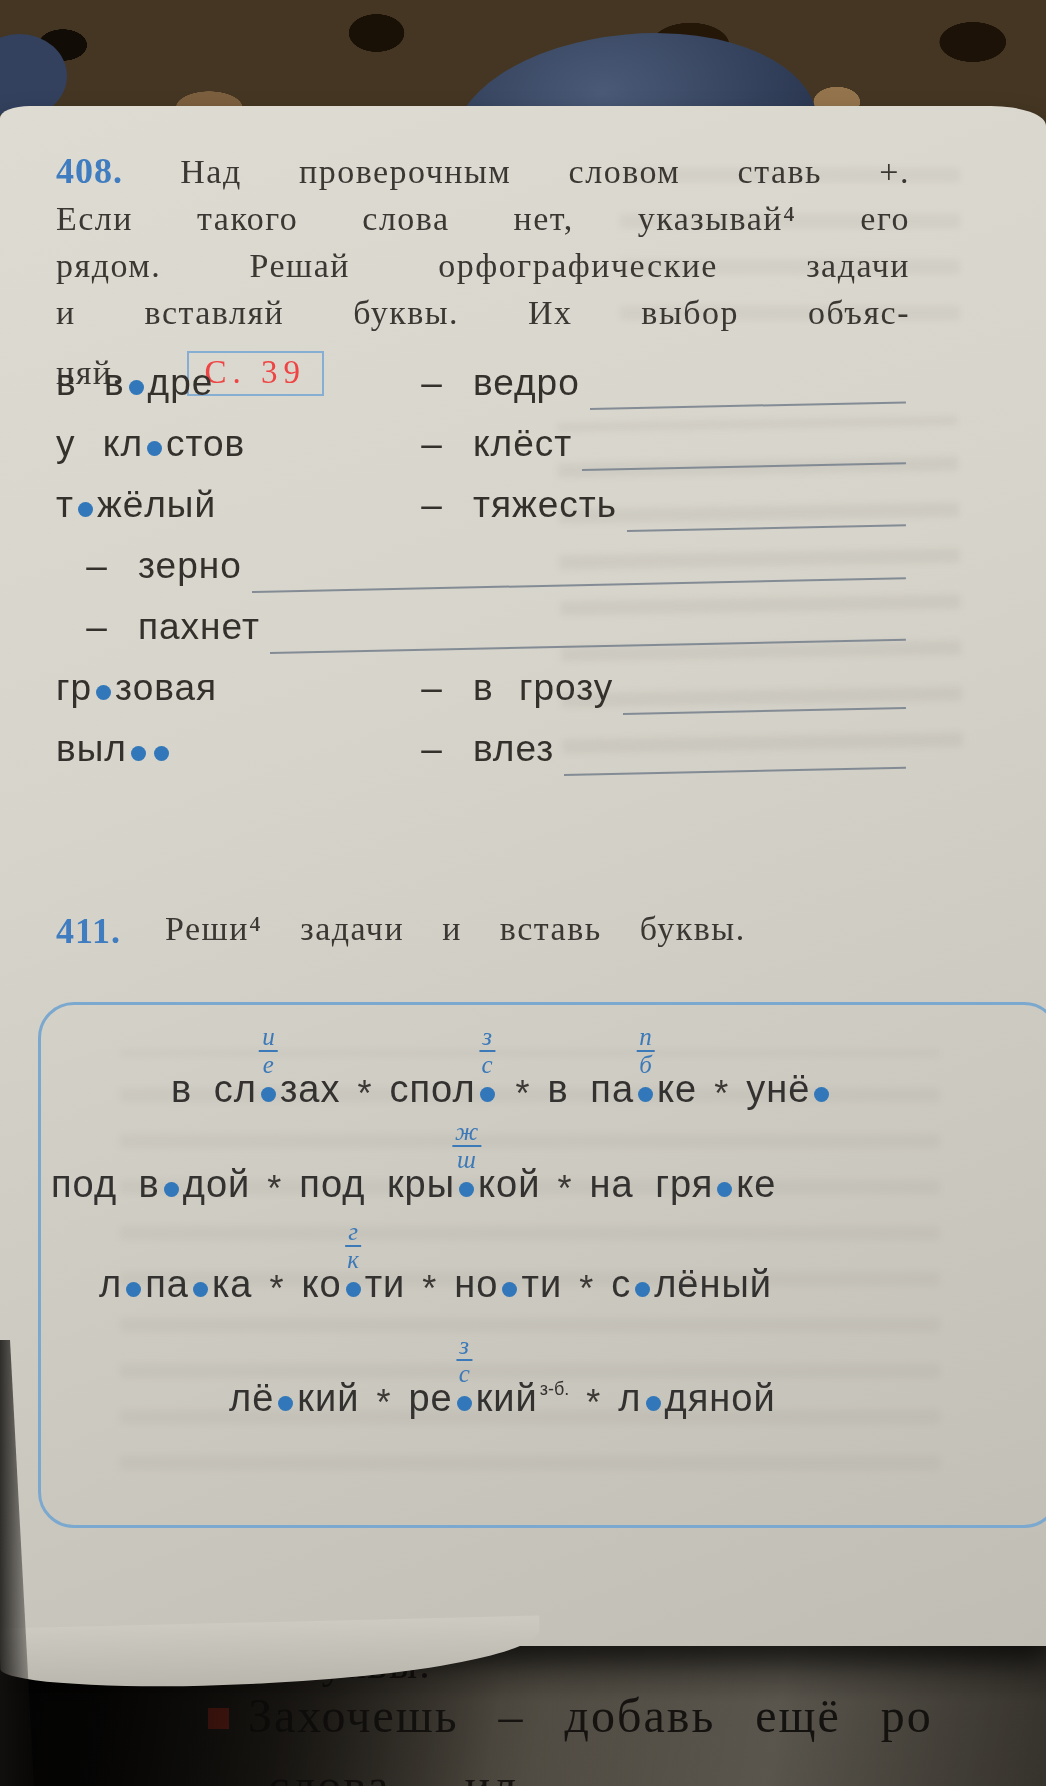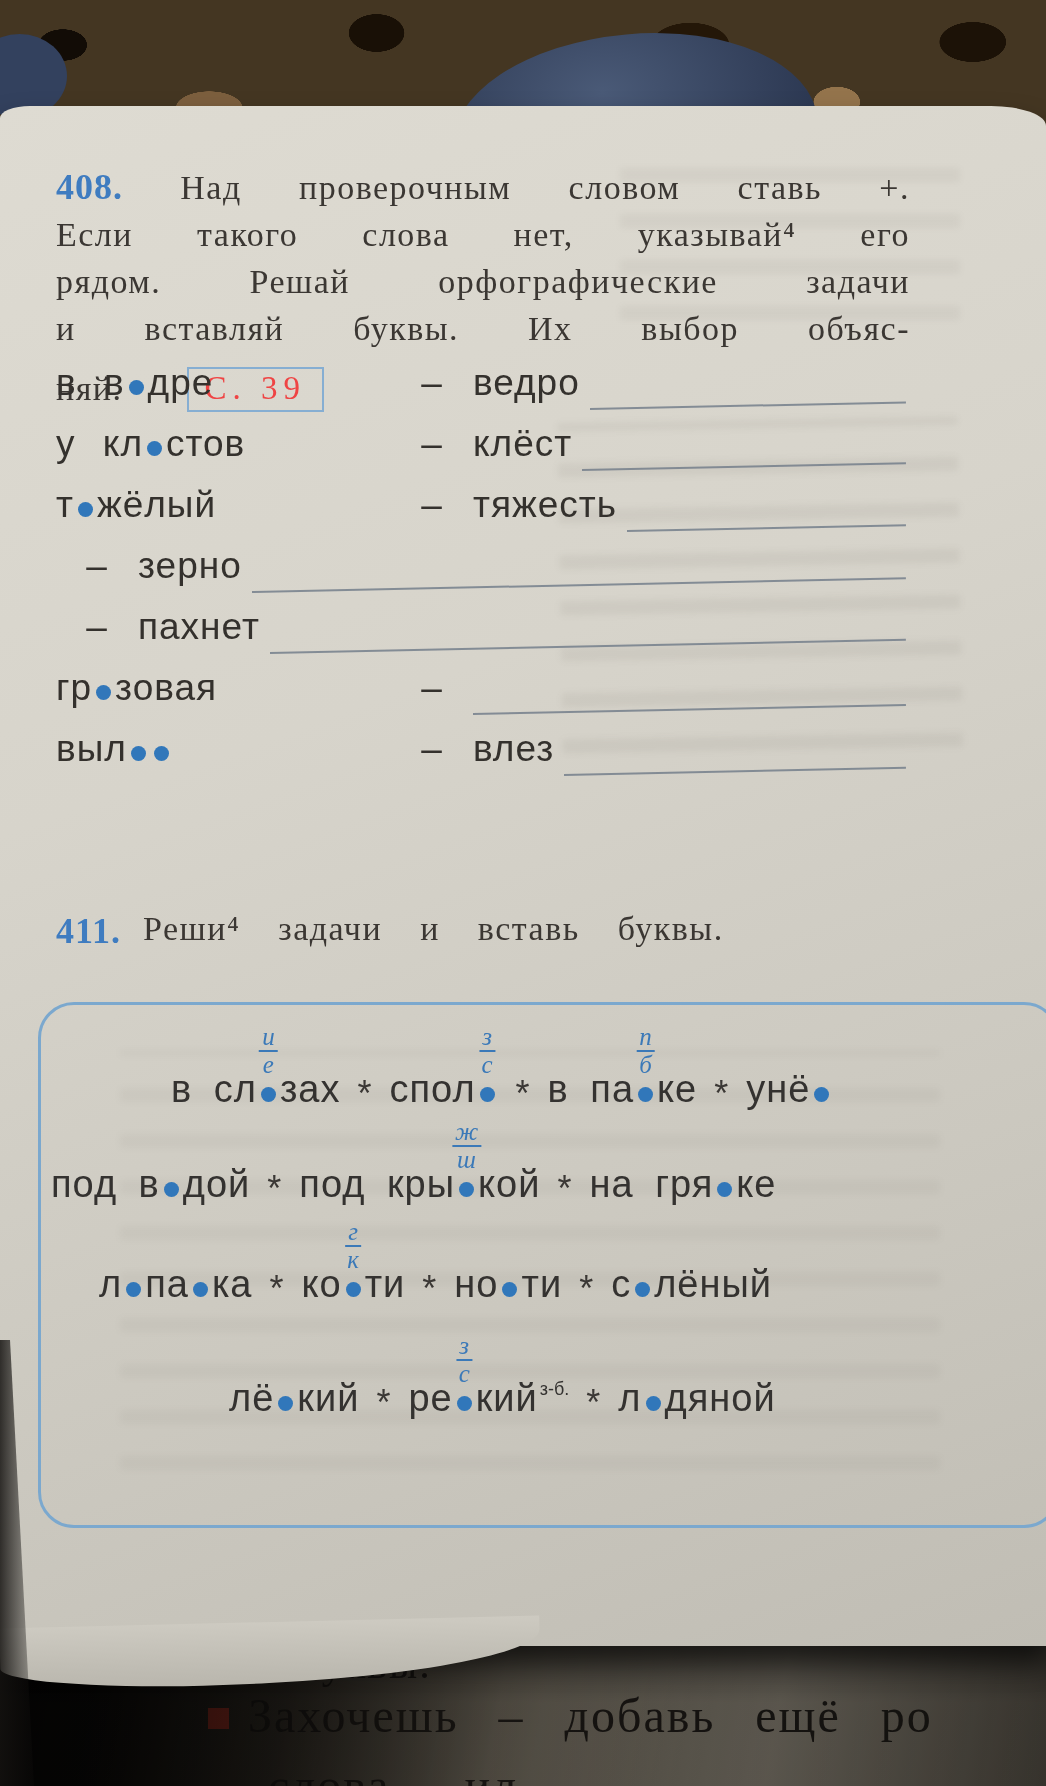--- a/index.html
+++ b/index.html
@@ -38,38 +38,38 @@
   .ut1{left:300px;top:40px;font-size:42px;}
   .ut2{left:248px;top:88px;font-size:48px;word-spacing:26px;white-space:nowrap;}
   .ut3{left:268px;top:158px;font-size:48px;word-spacing:60px;white-space:nowrap;}
   .bullet{position:absolute;left:208px;top:108px;width:21px;height:21px;background:#b5392a;}
 
   .left-dark{position:absolute;left:0;top:1340px;width:46px;height:446px;z-index:3;
         background:linear-gradient(to right,rgba(20,18,16,.85),rgba(20,18,16,0));
         clip-path:polygon(0 0,10px 0,34px 100%,0 100%);}
 
   
-  .ex408{position:absolute;left:56px;top:164px;width:854px;z-index:4;
+  .ex408{position:absolute;left:56px;top:148px;width:854px;z-index:4;
          font-family:"Liberation Serif",serif;font-size:34px;color:#3b3733;letter-spacing:1.5px;}
   .iline{height:47px;line-height:47px;text-align:justify;text-align-last:justify;white-space:normal;}
   .exnum{color:#3f7cc0;font-weight:bold;font-size:36px;letter-spacing:1px;}
   .iline5{display:flex;align-items:center;gap:64px;margin-top:12px;height:50px;text-align:center;}
   .pageref{border:2px solid #86aed2;padding:1px 16px 3px;font-size:33px;letter-spacing:6px;color:#ef4444;}
 
   
   .pairs{position:absolute;left:56px;top:352px;width:850px;z-index:4;font-size:37px;letter-spacing:1px;}
   .prow{display:flex;align-items:baseline;height:61px;line-height:61px;}
   .w1{min-width:335px;word-spacing:16px;white-space:nowrap;}
   .pdash{width:82px;text-align:center;}
   .w2{word-spacing:14px;white-space:nowrap;margin-right:10px;}
   .rule{flex:1 1 auto;min-width:90px;height:1px;border-bottom:2px solid #6e7987;align-self:center;
         transform:translateY(26px) rotate(-1.2deg);transform-origin:left center;opacity:.8;}
 
   
-  .ex411head{position:absolute;left:56px;top:910px;width:860px;z-index:4;display:flex;gap:22px;
+  .ex411head{position:absolute;left:56px;top:910px;width:860px;z-index:4;display:flex;gap:44px;
         font-family:"Liberation Serif",serif;font-size:34px;color:#3b3733;letter-spacing:1.5px;}
   .ex411head .txt{word-spacing:28px;}
   .box411{position:absolute;left:38px;top:1002px;width:1016px;height:520px;z-index:4;
         border:3px solid #7ba8ce;border-radius:36px;}
   .brow{position:absolute;white-space:nowrap;font-size:38px;color:#343230;letter-spacing:1px;word-spacing:10px;line-height:44px;}
   .br1{left:130px;top:62px;}
   .br2{left:10px;top:157px;}
   .br3{left:58px;top:257px;}
   .br4{left:188px;top:362px;}
   .br5{left:74px;top:462px;}
@@ -155,20 +155,21 @@
         <span class="rule"></span>
       </div>
       <div class="prow">
         <span class="pdash">–</span>
         <span class="wtok w2">пахнет</span>
         <span class="rule"></span>
       </div>
       <div class="prow">
         <span class="wtok w1">гр<span class="dot"></span>зовая</span>
         <span class="pdash">–</span>
+        <span class="wtok w2">в грозу</span>
         <span class="rule"></span>
       </div>
       <div class="prow">
         <span class="wtok w1">выл<span class="dot"></span><span class="dot"></span></span>
         <span class="pdash">–</span>
         <span class="wtok w2">влез</span>
         <span class="rule"></span>
       </div>
     </div>
 

